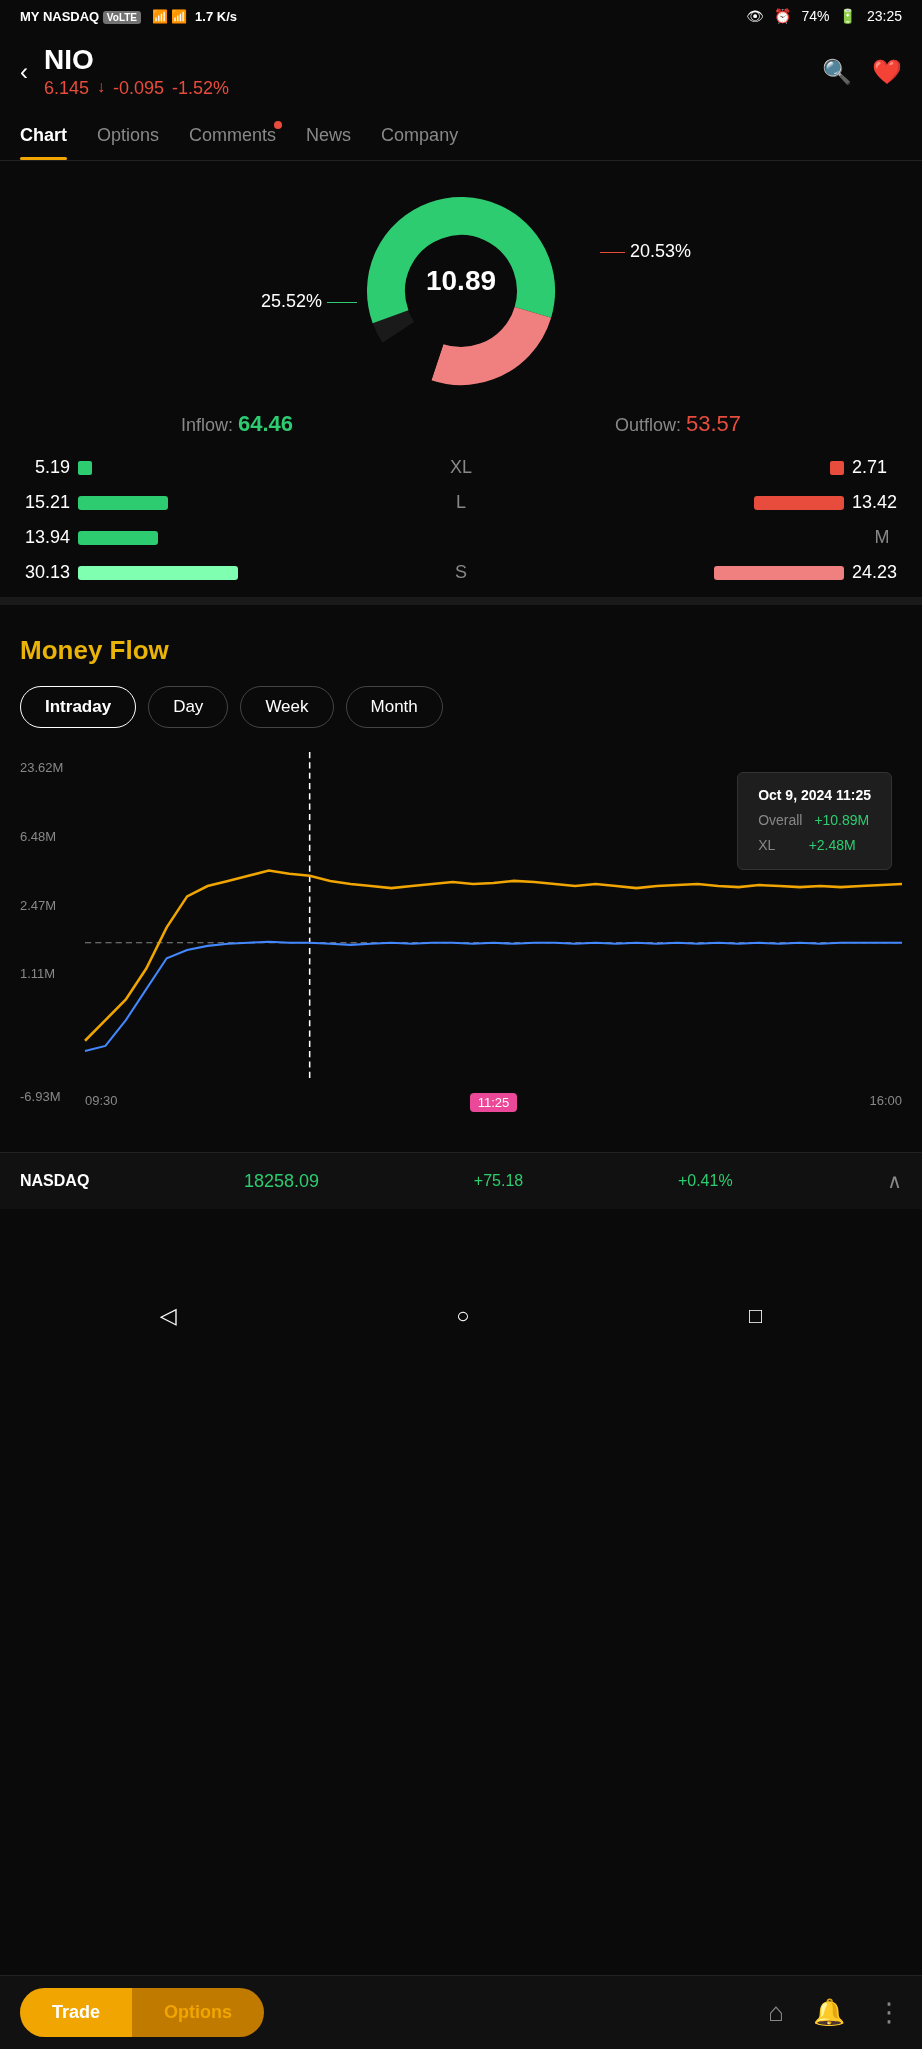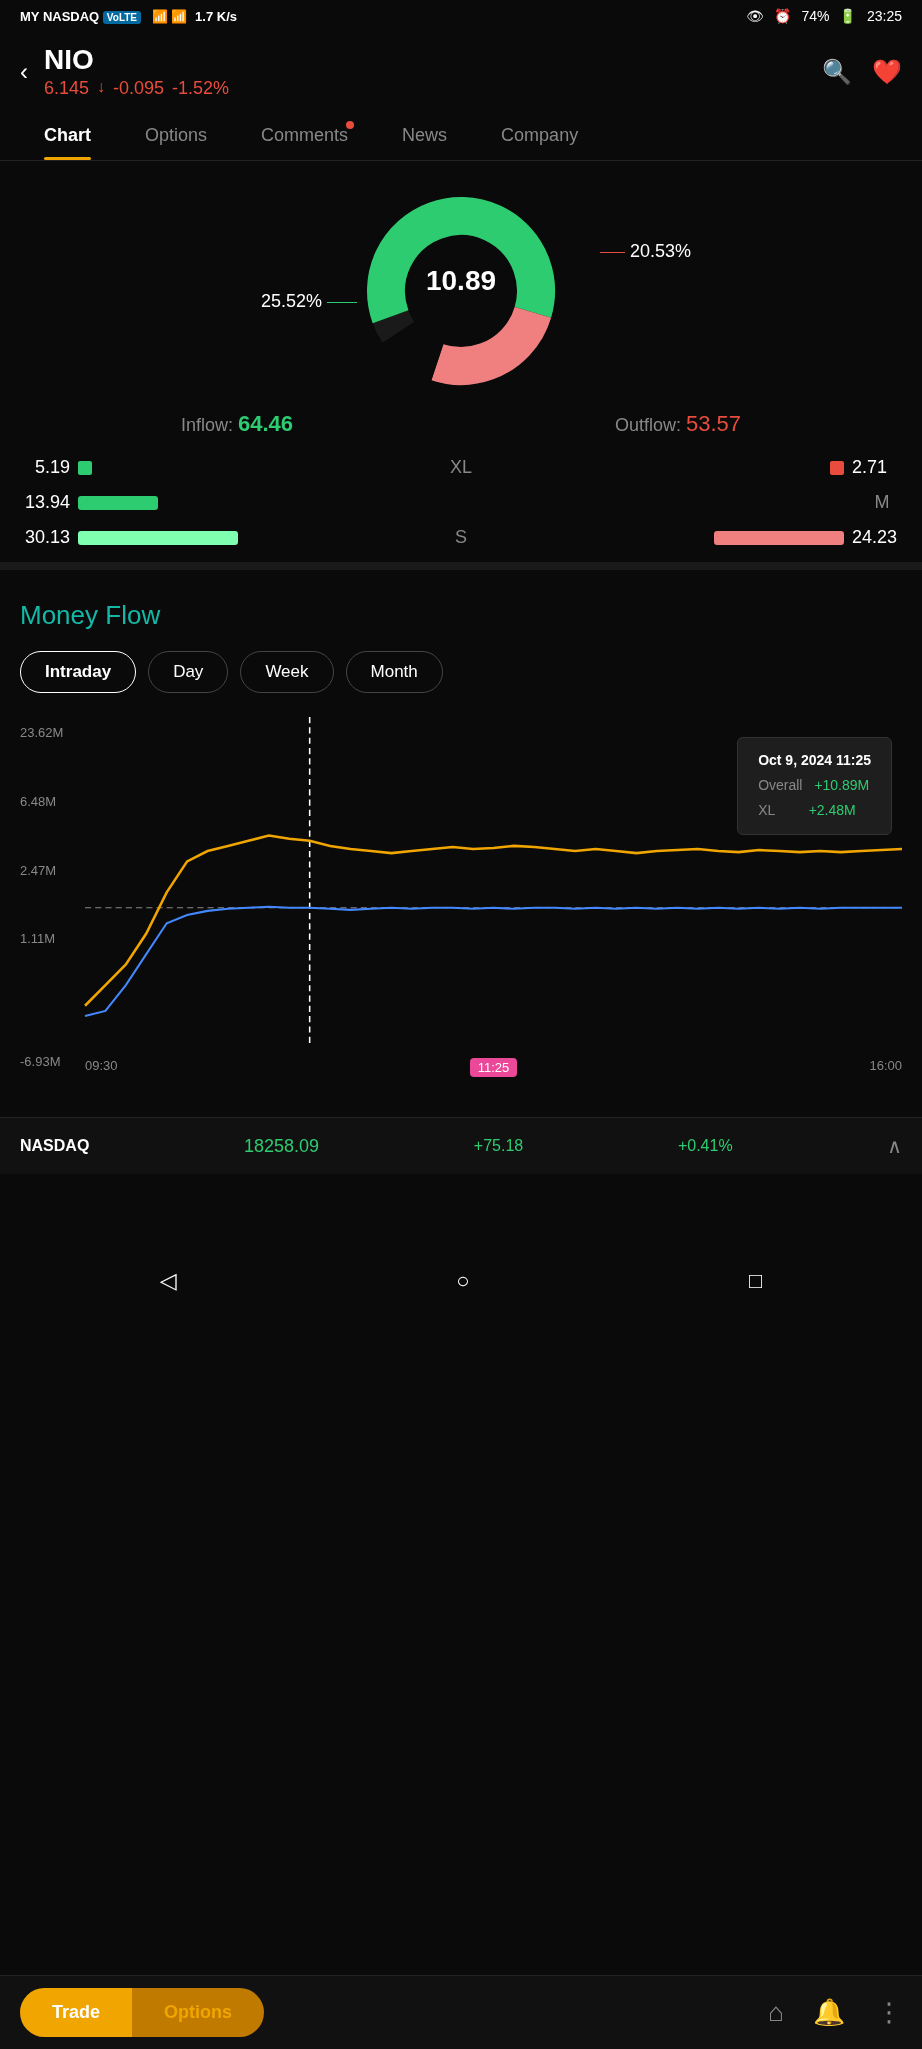--- a/index.html
+++ b/index.html
@@ -19,21 +19,21 @@
       justify-content: space-between;
       align-items: center;
       padding: 8px 20px;
       background: #0a0a0a;
       font-size: 13px;
       color: #fff;
     }
     .status-left { font-weight: 600; font-size: 13px; }
     .status-right { display: flex; align-items: center; gap: 10px; font-size: 14px; }
     .volte-badge {
-      background: #0369a1;
+      background: #737373;
       border-radius: 3px;
       padding: 1px 4px;
       font-size: 10px;
       font-weight: bold;
     }
 
     
     .header {
       display: flex;
       align-items: center;
@@ -60,21 +60,20 @@
       gap: 30px;
       position: relative;
     }
     .nav-tab {
       padding: 14px 0;
       font-size: 18px;
       color: #888;
       cursor: pointer;
       position: relative;
       white-space: nowrap;
-      margin-left: 24px;
     }
     .nav-tab.active {
       color: #fff;
       font-weight: bold;
     }
     .nav-tab.active::after {
       content: '';
       position: absolute;
       bottom: 0;
       left: 0;
@@ -224,22 +223,22 @@
       background: #1a1a1a;
       margin: 10px 0;
     }
 
     
     .money-flow-section {
       padding: 20px;
     }
     .section-title {
       font-size: 26px;
-      font-weight: normal;
-      color: #14b8a6;
+      font-weight: bold;
+      color: #eab308;
       margin-bottom: 20px;
     }
     .time-tabs {
       display: flex;
       gap: 12px;
       margin-bottom: 24px;
     }
     .time-tab {
       padding: 10px 24px;
       border-radius: 25px;
@@ -485,20 +484,31 @@
       <span class="flow-val">5.19</span>
       <div class="dot-green"></div>
     </div>
     <span class="flow-label-center">XL</span>
     <div class="flow-row-right">
       <div class="dot-red"></div>
       <span class="flow-val-right">2.71</span>
     </div>
   </div>
 
+  <div class="flow-row">
+    <div class="flow-row-left">
+      <span class="flow-val">15.21</span>
+      <div class="bar-green" style="width:90px;"></div>
+    </div>
+    <span class="flow-label-center">L</span>
+    <div class="flow-row-right">
+      <div class="bar-red" style="width:90px;"></div>
+      <span class="flow-val-right">13.42</span>
+    </div>
+  </div>
 
   <div class="flow-row">
     <div class="flow-row-left">
       <span class="flow-val">13.94</span>
       <div class="bar-green" style="width:80px;"></div>
     </div>
     <span class="flow-label-center">M</span>
   </div>
 
   <div class="flow-row">

